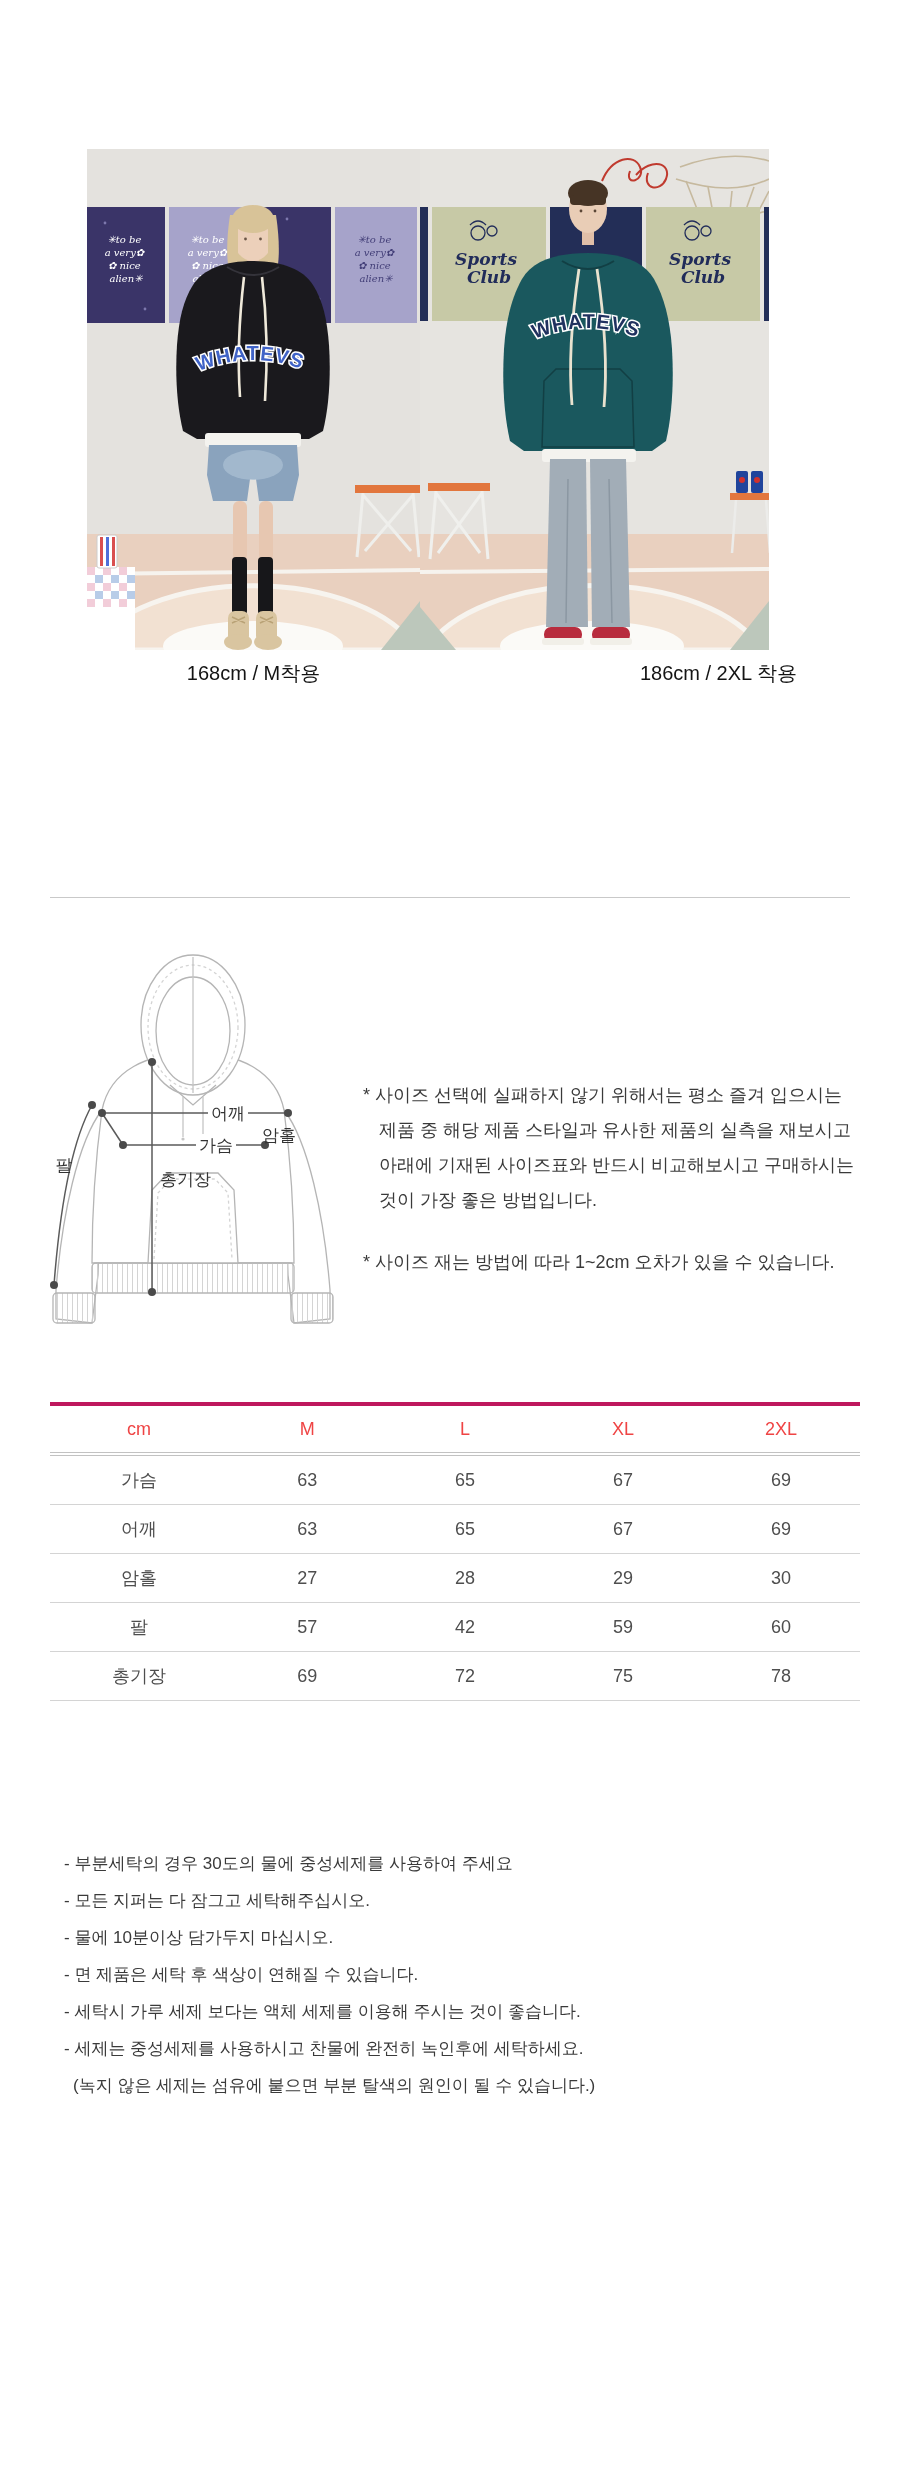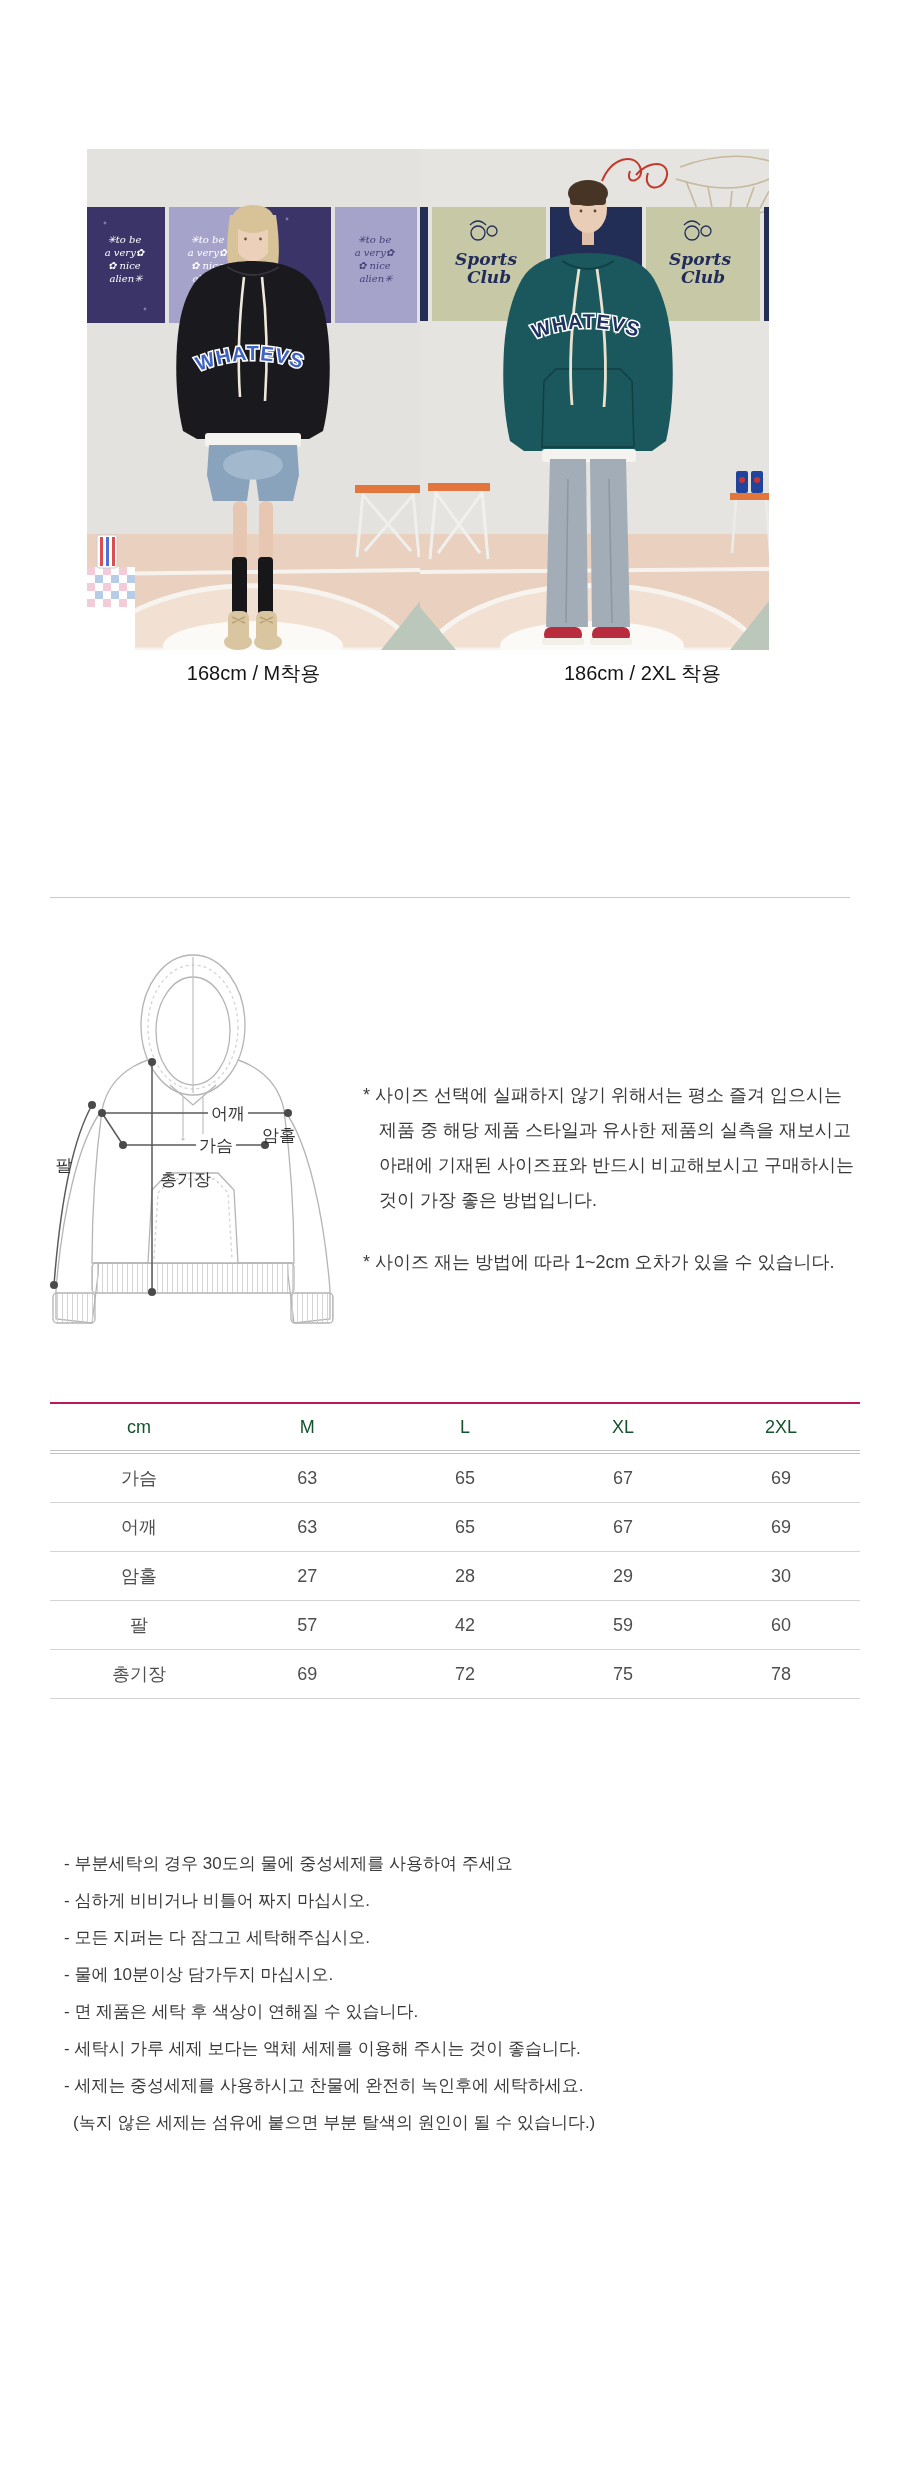--- a/index.html
+++ b/index.html
@@ -5,36 +5,36 @@
   html,body{margin:0;padding:0;background:#fff;}
   .page{position:relative;width:900px;height:2468px;background:#fff;overflow:hidden;
         font-family:"Liberation Sans","DejaVu Sans",sans-serif;}
   
   .photos{position:absolute;left:87px;top:149px;display:flex;}
   .photo{display:block;}
   
   .caption{position:absolute;top:660px;font-size:20px;line-height:26px;color:#141414;
            text-align:center;letter-spacing:0;}
   .caption.left{left:87px;width:333px;}
-  .caption.right{left:468px;width:349px;}
+  .caption.right{left:448px;width:349px;text-align:right;}
   
   .divider{position:absolute;left:50px;top:897px;width:800px;height:0;border-top:1px solid #c9c9c9;}
   
   .diagram{position:absolute;left:40px;top:945px;}
   .diagram text{font-family:"Liberation Sans","DejaVu Sans",sans-serif;}
   
   .notes{position:absolute;left:363px;top:1078px;width:510px;font-size:18px;color:#3a3a3a;}
   .note-line{line-height:35px;white-space:nowrap;}
   .note-line.cont{padding-left:16px;}
   .note2{margin-top:27px;line-height:35px;white-space:nowrap;}
   
   .size-table{position:absolute;left:50px;top:1402px;width:810px;border-collapse:collapse;
               table-layout:fixed;font-size:18px;color:#4e4e4e;text-align:center;}
-  .size-table th{height:44px;font-weight:normal;color:#14532d;
-                 border-top:2px solid #be185d;border-bottom:4px double #c2c2c2;}
+  .size-table th{height:44px;font-weight:normal;color:#ef4444;
+                 border-top:4px solid #be185d;border-bottom:4px double #c2c2c2;}
   .size-table td{height:46px;border-bottom:1px solid #d4d4d4;}
   
   .care{position:absolute;left:64px;top:1845px;font-size:17px;color:#3a3a3a;}
   .care-line{line-height:37px;white-space:nowrap;}
   .care-line.paren{padding-left:9px;}
 </style>
 </head>
 <body>
 
 <div class="page">
@@ -390,21 +390,20 @@
         <td>69</td>
         <td>72</td>
         <td>75</td>
         <td>78</td>
       </tr>
     </tbody>
   </table>
 
   <div class="care">
     <div class="care-line">- 부분세탁의 경우 30도의 물에 중성세제를 사용하여 주세요</div>
-    <div class="care-line">- 심하게 비비거나 비틀어 짜지 마십시오.</div>
     <div class="care-line">- 모든 지퍼는 다 잠그고 세탁해주십시오.</div>
     <div class="care-line">- 물에 10분이상 담가두지 마십시오.</div>
     <div class="care-line">- 면 제품은 세탁 후 색상이 연해질 수 있습니다.</div>
     <div class="care-line">- 세탁시 가루 세제 보다는 액체 세제를 이용해 주시는 것이 좋습니다.</div>
     <div class="care-line">- 세제는 중성세제를 사용하시고 찬물에 완전히 녹인후에 세탁하세요.</div>
     <div class="care-line paren">(녹지 않은 세제는 섬유에 붙으면 부분 탈색의 원인이 될 수 있습니다.)</div>
   </div>
 
 </div>
 

